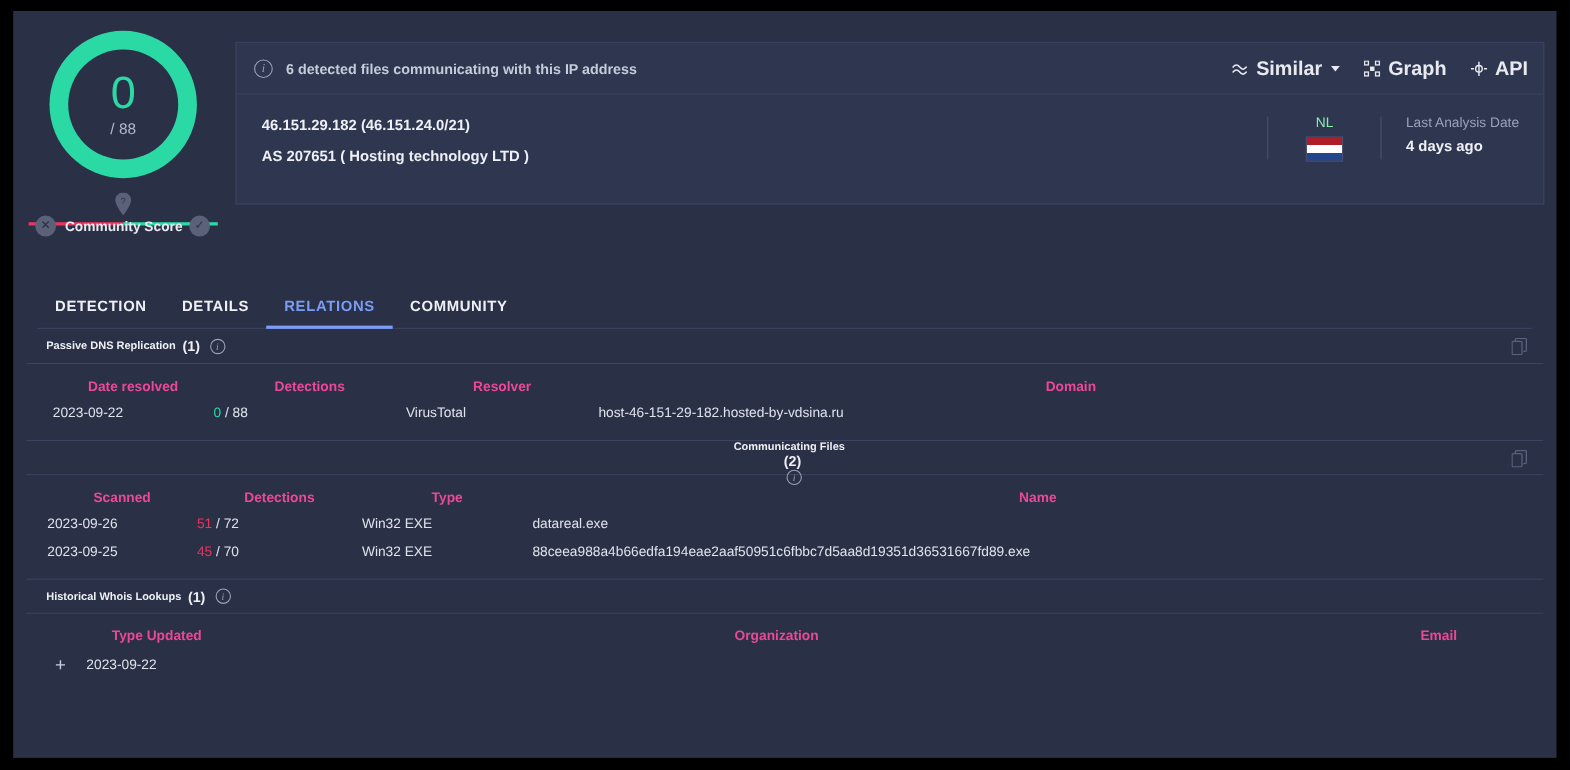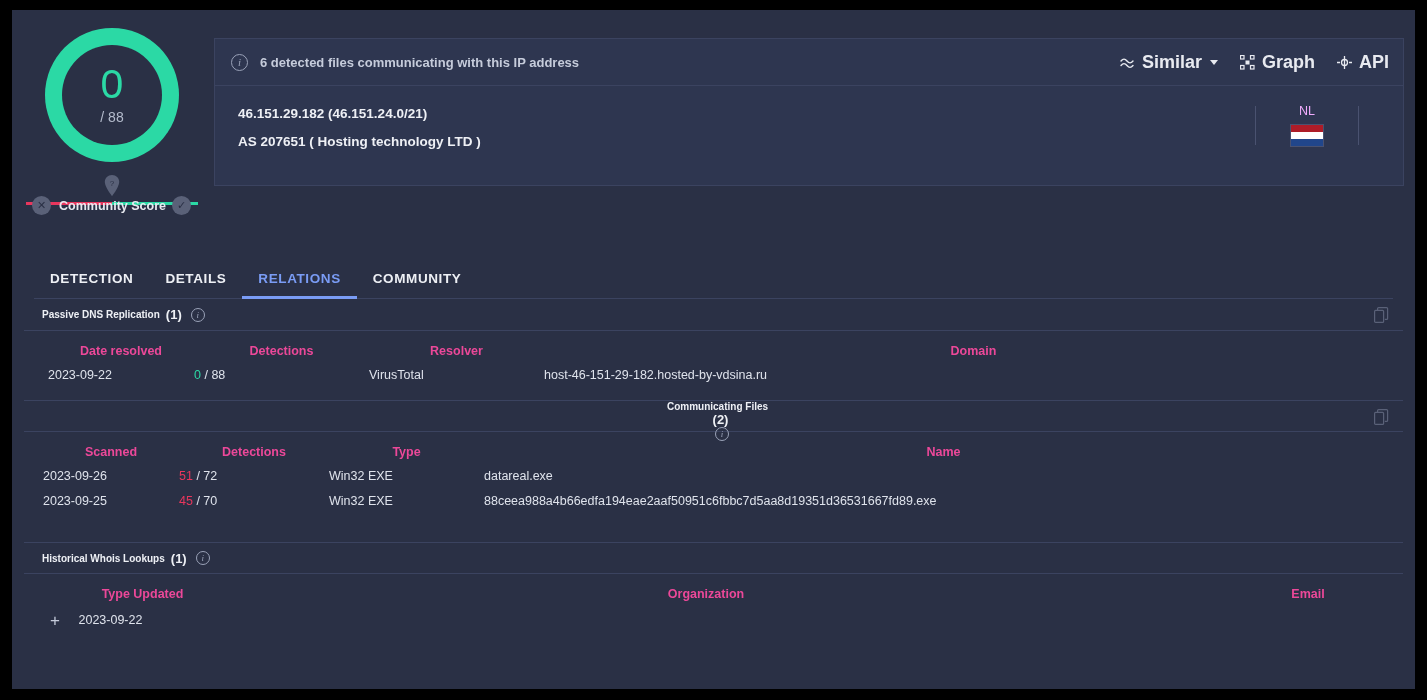--- a/index.html
+++ b/index.html
@@ -111,21 +111,21 @@
   }
 
   #card-body { position: relative; height: 100px; padding: 20px 20px 0 23px; }
   .ipline { font-size: 13.5px; color: #eef0f5; font-weight: 700; margin-bottom: 13px; }
   #card-meta {
     position: absolute; right: 22px; top: 18px;
     display: flex; align-items: stretch; gap: 0px;
   }
   .vrule { width: 1px; background: #4a5270; margin: 2px 22px; }
   #country { text-align: center; width: 58px; }
-  #country-code { font-size: 12.5px; color: #f0abfc; margin-bottom: 6px; }
+  #country-code { font-size: 12.5px; color: #86efac; margin-bottom: 6px; }
   #flag {
     width: 34px; height: 23px; margin: 0 auto;
     border: 1px solid #4a5270;
     background: linear-gradient(to bottom,
       #ae1c28 0%, #ae1c28 33.33%,
       #ffffff 33.33%, #ffffff 66.66%,
       #21468b 66.66%, #21468b 100%);
   }
   #lad-label { font-size: 12.5px; color: #9aa2b8; margin-bottom: 7px; }
   #lad-value { font-size: 13.5px; color: #eef0f5; font-weight: 700; }
@@ -251,20 +251,24 @@
         <div class="ipline">46.151.29.182  (46.151.24.0/21)</div>
         <div class="ipline">AS 207651  ( Hosting technology LTD )</div>
 
         <div id="card-meta">
           <div class="vrule"></div>
           <div id="country">
             <div id="country-code">NL</div>
             <div id="flag"></div>
           </div>
           <div class="vrule"></div>
+          <div>
+            <div id="lad-label">Last Analysis Date</div>
+            <div id="lad-value">4 days ago</div>
+          </div>
         </div>
       </div>
     </div>
   </div>
 
   <div id="tabs">
     <div class="tab">DETECTION</div>
     <div class="tab">DETAILS</div>
     <div class="tab active">RELATIONS</div>
     <div class="tab">COMMUNITY</div>
@@ -335,21 +339,21 @@
           <td>
             <span class="det-bad">45</span><span class="det-slash"> </span><span class="det-slash">/ 70</span>
           </td>
           <td>Win32 EXE</td>
           <td>88ceea988a4b66edfa194eae2aaf50951c6fbbc7d5aa8d19351d36531667fd89.exe</td>
         </tr>
       </tbody>
     </table>
   </div>
 
-  <div class="section" style="margin-top:26px;">
+  <div class="section" style="margin-top:10px;">
     <div class="sec-head" style="border-top:1px solid #3b4360;">
       <span class="sec-title">Historical Whois Lookups</span>
       <span class="sec-count">(1)</span>
       <span class="circ-i">i</span>
     </div>
     <table class="vt">
       <thead>
         <tr>
           <th style="width:175px; padding-left:62px;">Type Updated</th>
           <th>Organization</th>

